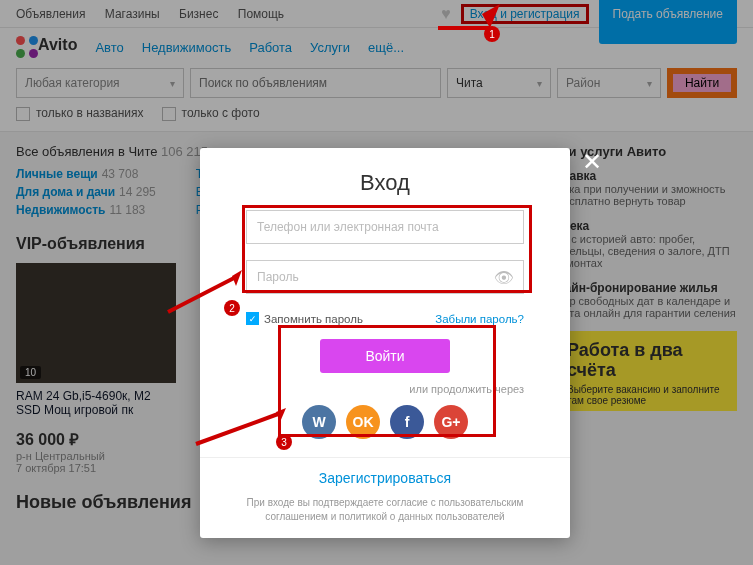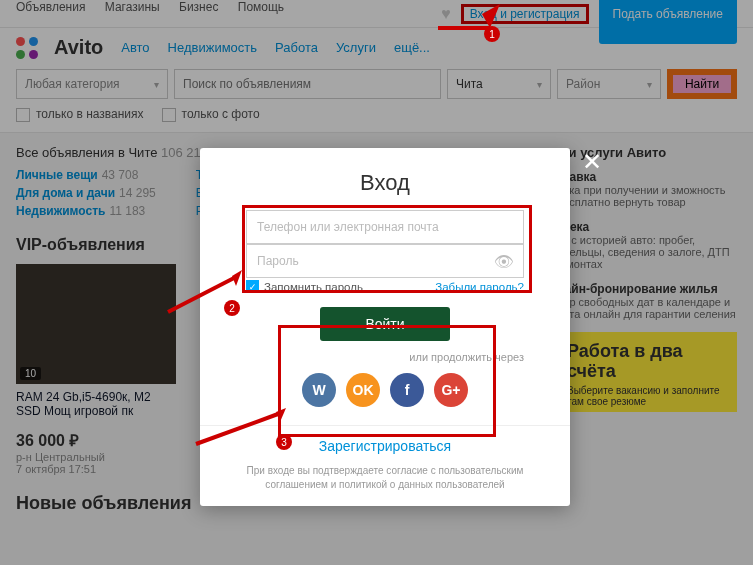--- a/index.html
+++ b/index.html
@@ -1,43 +1,43 @@
 <!DOCTYPE html>
 <html><head>
 <meta charset="utf-8">
 <style>
   *{box-sizing:border-box;margin:0;padding:0;font-family:Arial,Helvetica,sans-serif}
   body{width:753px;height:565px;overflow:hidden;background:#f5f5f5;position:relative;color:#333}
   a{text-decoration:none}
 
   
-  .topbar{height:28px;background:#fff;border-bottom:1px solid #e6e6e6;display:flex;padding:0 16px;font-size:12px;color:#555}
+  .topbar{height:28px;background:#fff;border-bottom:1px solid #e6e6e6;display:flex;align-items:center;padding:0 16px;font-size:12px;color:#555}
   .topbar .l span{margin-right:16px;cursor:pointer}
   .topbar .r{margin-left:auto;display:flex;align-items:center;gap:10px}
   .heart{color:#ccc;font-size:16px}
   .login-link{color:#0091d9;font-size:12px;padding:4px 6px}
   .annot-red{border:3px solid #c00;display:inline-block}
   .post-btn{background:#0af;color:#fff;padding:23px 14px;border-radius:3px;font-size:12px;border:0;cursor:pointer}
 
   
   .header{background:#fff;padding:8px 16px 10px;border-bottom:1px solid #e6e6e6}
   .brand-row{display:flex;align-items:center;gap:18px;font-size:13px}
-  .logo{display:flex;align-items:flex-end;gap:16px;font-weight:bold;font-size:20px;color:#333}
+  .logo{display:flex;align-items:flex-start;gap:0;font-weight:bold;font-size:16px;color:#333}
   .dots{position:relative;width:22px;height:22px}
   .dots i{position:absolute;width:9px;height:9px;border-radius:50%}
   .dots i:nth-child(1){background:#ff5252;left:0;top:0}
   .dots i:nth-child(2){background:#2196f3;right:0;top:0}
   .dots i:nth-child(3){background:#4caf50;left:0;bottom:0}
   .dots i:nth-child(4){background:#9c27b0;right:0;bottom:0}
   .navcat{color:#0091d9;cursor:pointer}
 
   
   .search-row{display:flex;gap:6px;margin-top:10px}
   .sel,.inp{border:1px solid #ccc;height:30px;font-size:12px;padding:0 8px;background:#fff;display:flex;align-items:center;justify-content:space-between;color:#888}
-  .sel.cat{width:152px}
+  .sel.cat{width:168px}
   .inp.q{flex:1}
   .sel.city{width:104px;color:#333}
   .sel.dist{width:104px}
   .find-btn{width:70px;height:30px;border:6px solid #f97316;background:#f9a8d4;font-size:12px;cursor:pointer}
   .chev{color:#aaa;font-size:10px}
   .filters{display:flex;gap:18px;margin-top:8px;font-size:12px;color:#555;align-items:center}
   .cb{width:14px;height:14px;border:1px solid #bbb;display:inline-block;margin-right:6px;vertical-align:middle}
 
   
   .content{padding:12px 16px;display:flex;gap:20px}
@@ -62,29 +62,29 @@
   .promo h3{font-size:18px;font-weight:bold;line-height:1.1}
   .promo p{font-size:10px;margin-top:4px}
   .newads{font-size:18px;font-weight:bold;margin-top:18px}
 
   
   .overlay{position:absolute;inset:0;background:rgba(0,0,0,.35)}
   .modal{position:absolute;left:200px;top:148px;width:370px;background:#fff;border-radius:3px;box-shadow:0 4px 20px rgba(0,0,0,.3);padding:22px 0 14px;z-index:10}
   .close{position:absolute;right:-32px;top:0;color:#fff;font-size:24px;cursor:pointer}
   .mtitle{text-align:center;font-size:22px;margin-bottom:14px}
   .mbody{padding:0 46px}
-  .field{width:100%;height:34px;border:1px solid #ccc;font-size:12px;padding:0 10px;margin-bottom:0}
+  .field{width:100%;height:34px;border:1px solid #ccc;font-size:12px;padding:0 10px;margin-bottom:16px}
   .field::placeholder{color:#bbb}
   .pw-wrap{position:relative}
   .eye{position:absolute;right:10px;top:8px;color:#bbb;font-size:16px}
   .rem-row{display:flex;justify-content:space-between;align-items:center;font-size:11.5px;margin-top:2px}
   .rem-row label{display:flex;align-items:center;gap:5px;color:#555}
   .chk{width:13px;height:13px;background:#0af;display:inline-flex;align-items:center;justify-content:center;color:#fff;font-size:9px}
   .forgot{color:#0091d9}
-  .submit{width:130px;height:34px;background:#14532d;color:#fff;border:0;border-radius:3px;font-size:14px;display:block;margin:14px auto 0;cursor:pointer}
+  .submit{width:130px;height:34px;background:#d946ef;color:#fff;border:0;border-radius:3px;font-size:14px;display:block;margin:14px auto 0;cursor:pointer}
   .or{text-align:right;font-size:11px;color:#999;margin-top:10px}
   .soc{display:flex;justify-content:center;gap:10px;margin-top:10px}
   .soc span{width:34px;height:34px;border-radius:50%;display:flex;align-items:center;justify-content:center;color:#fff;font-size:14px;font-weight:bold;cursor:pointer}
   .vk{background:#4c75a3}.ok{background:#f7931e}.fb{background:#3b5998}.gp{background:#db4437}
   .hr{border-top:1px solid #eee;margin:18px 0 12px}
   .reg{text-align:center;color:#0091d9;font-size:14px;cursor:pointer}
   .terms{text-align:center;font-size:10px;color:#999;margin-top:10px;padding:0 30px;line-height:1.4}
 
   
   .annot-box{position:absolute;border:3px solid #c00;z-index:20;pointer-events:none}

